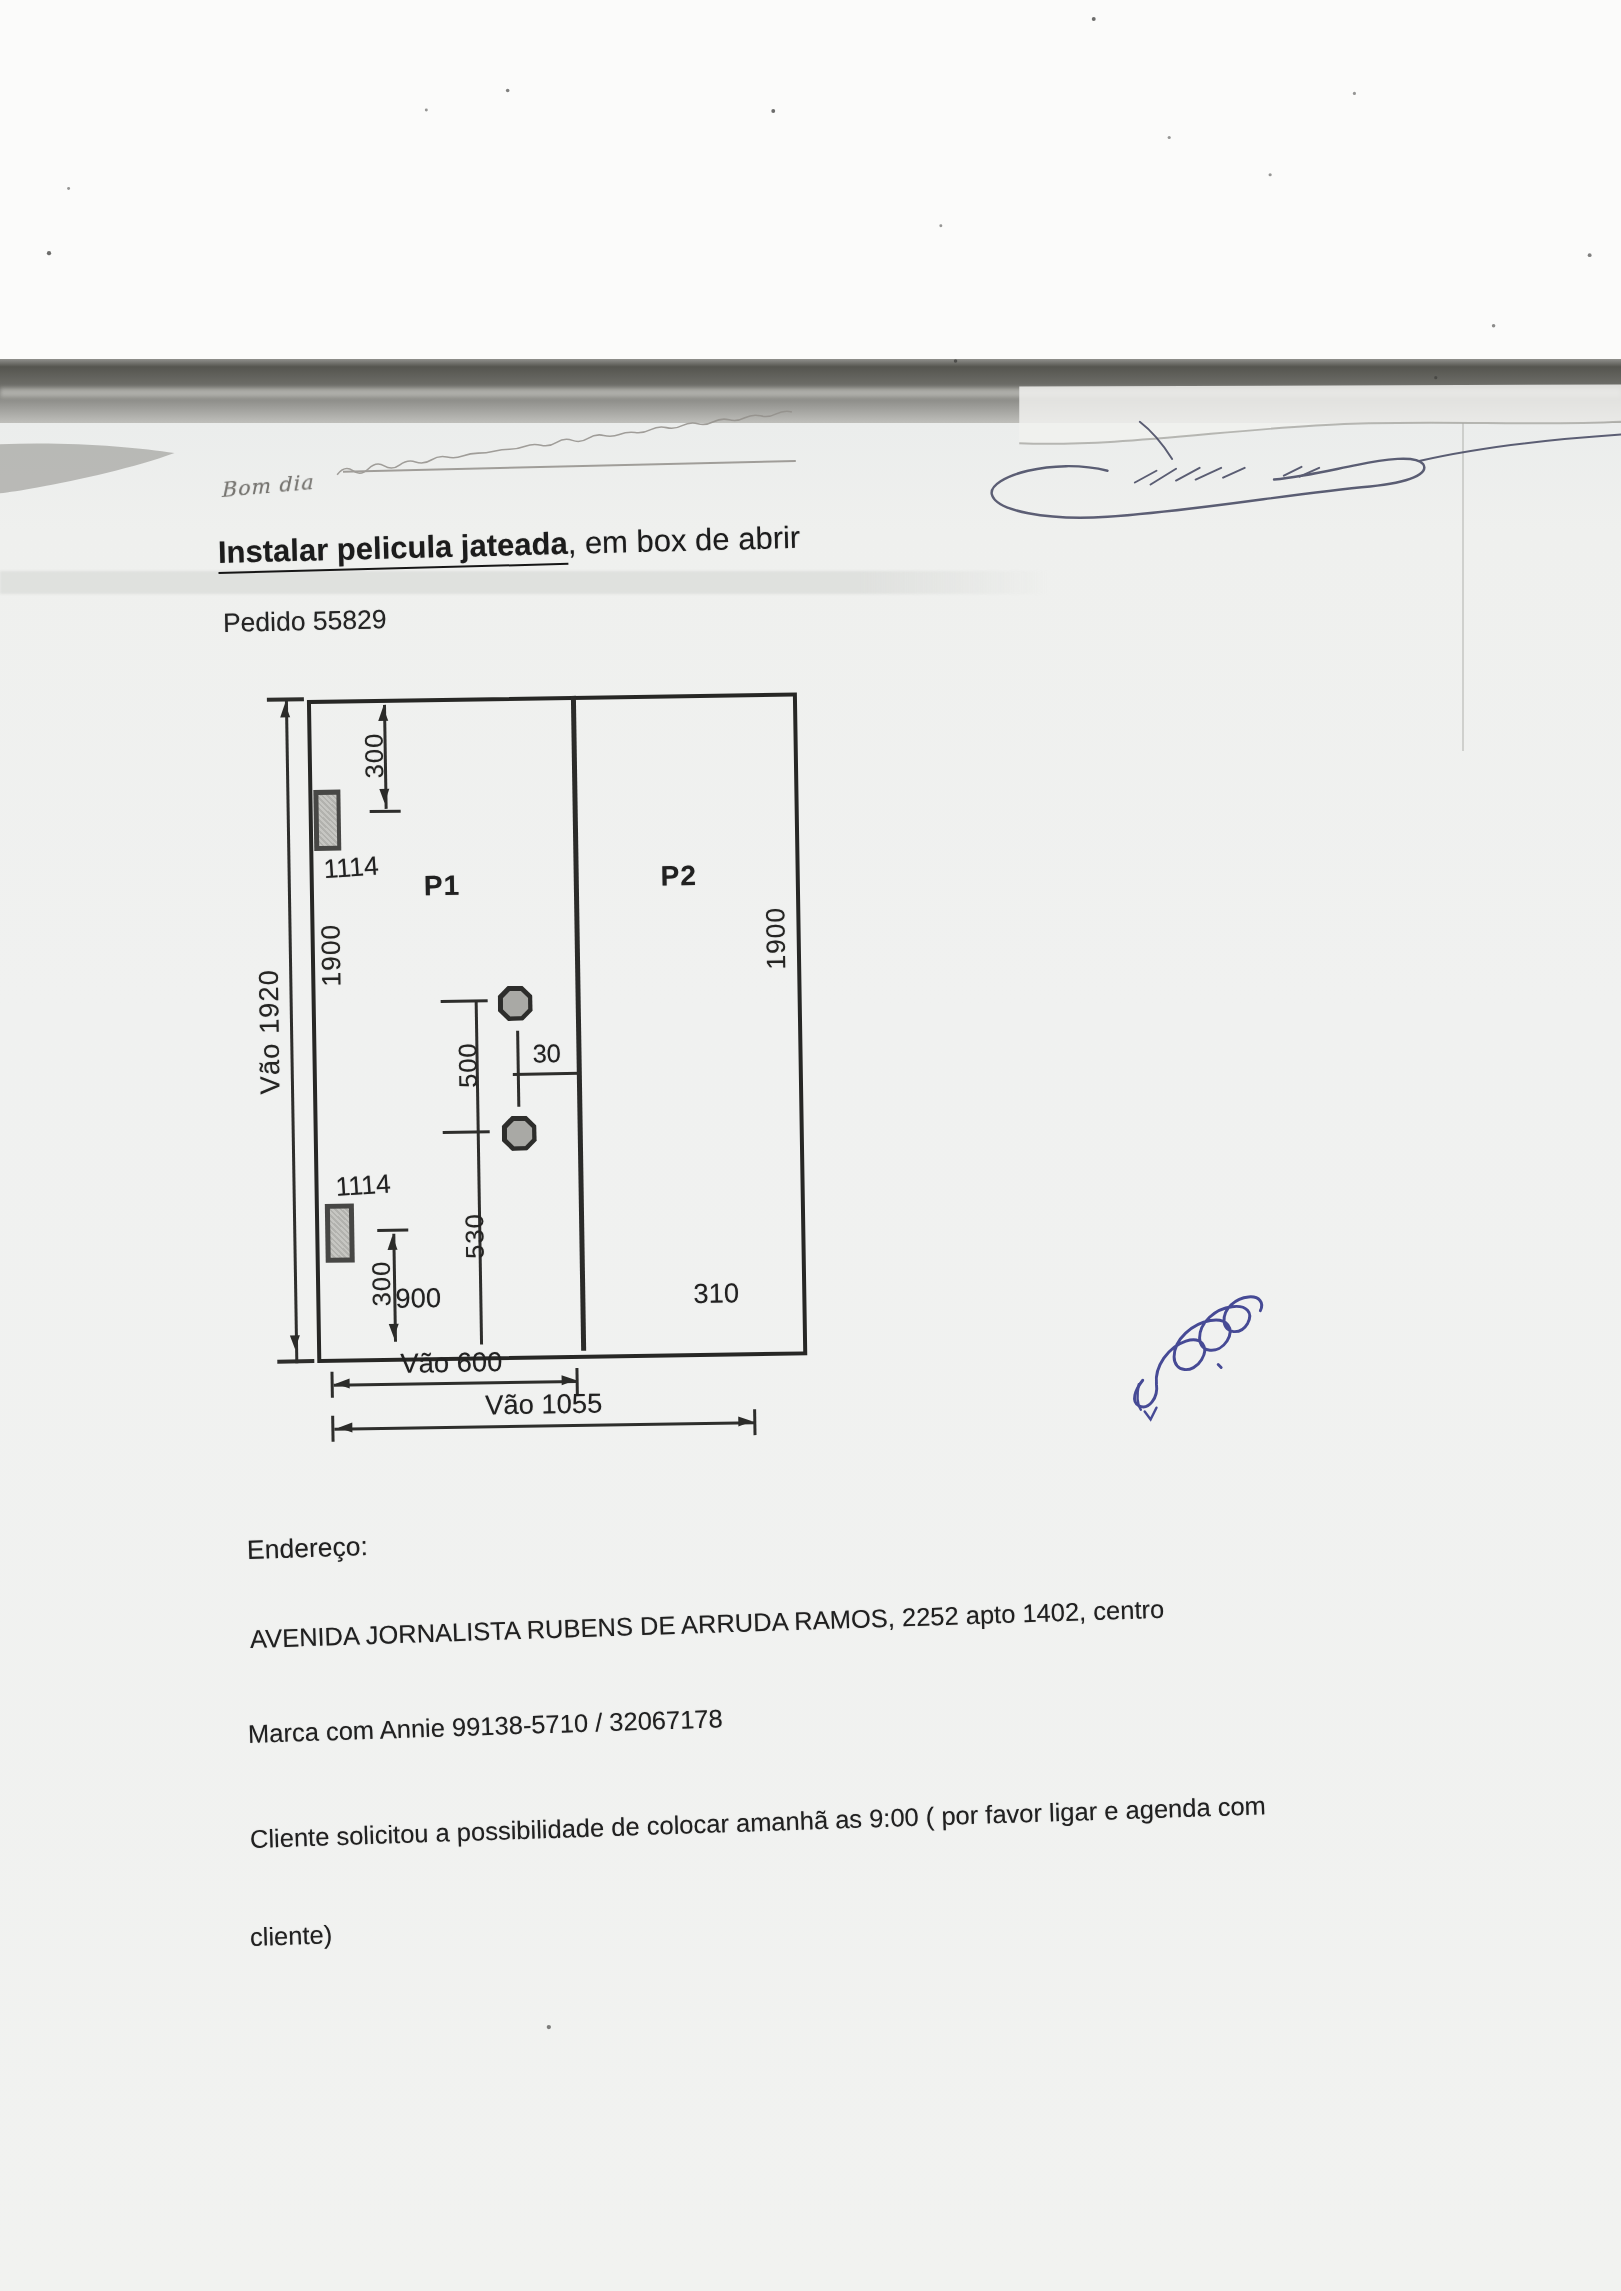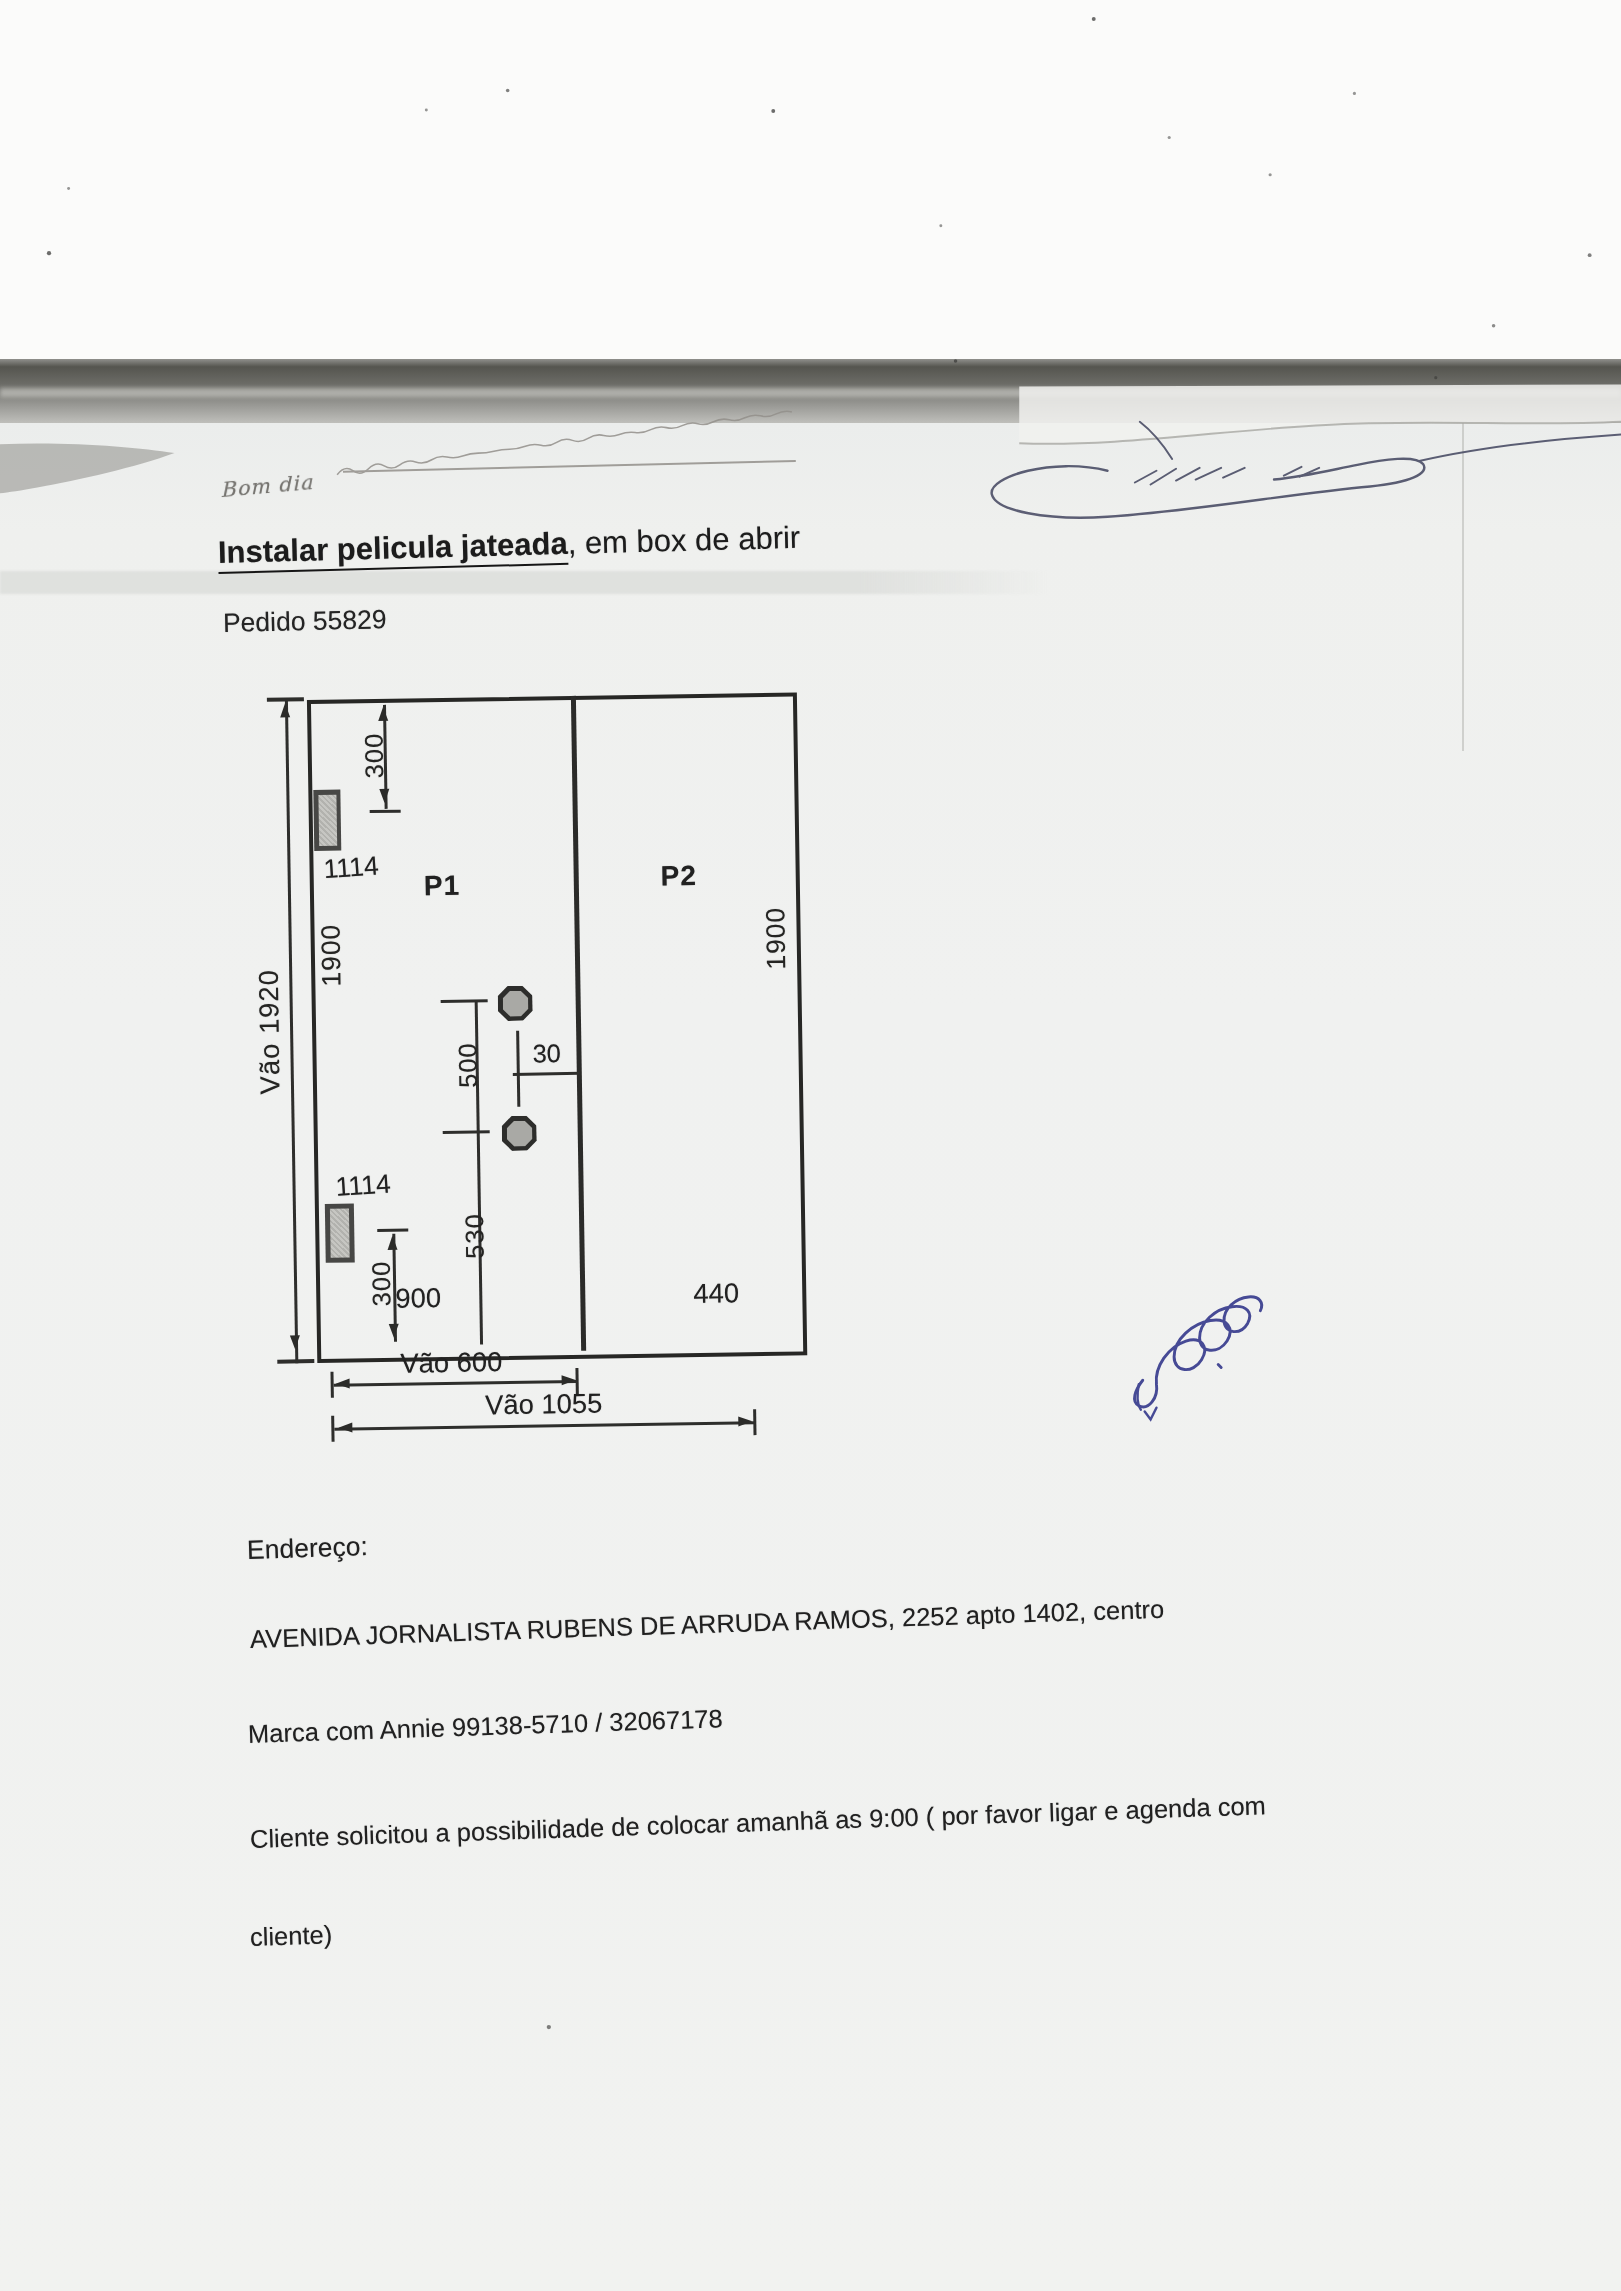--- a/index.html
+++ b/index.html
@@ -157,21 +157,21 @@
     <div class="dline" style="left:272px;top:390px;width:67px;height:2.9px;"></div>
     <div class="dlabel" style="left:292px;top:357px;font-size:25.5px;">30</div>
 
     <div class="dline" style="left:149px;top:549px;width:2.9px;height:108px;"></div>
     <div class="dline" style="left:134px;top:544px;width:31px;height:2.9px;"></div>
     <div class="arr up" style="left:144px;top:551px;"></div>
     <div class="arr down" style="left:144px;top:639px;"></div>
     <div class="vlabel" style="left:69px;top:584px;font-size:25.5px;">300</div>
 
     <div class="dlabel" style="left:151px;top:598px;font-size:27.4px;">900</div>
-    <div class="dlabel" style="left:449px;top:598px;font-size:27.4px;">440</div>
+    <div class="dlabel" style="left:449px;top:598px;font-size:27.4px;">310</div>
 
     <div class="dlabel" style="left:155px;top:663px;font-size:27.4px;">Vão 600</div>
     <div class="dline" style="left:88px;top:698px;width:243px;height:2.9px;"></div>
     <div class="dline" style="left:85px;top:686px;width:2.9px;height:25.5px;"></div>
     <div class="dline" style="left:330px;top:686px;width:2.9px;height:25.5px;"></div>
     <div class="harr left" style="left:90px;top:693px;"></div>
     <div class="harr right" style="left:316px;top:693px;"></div>
 
     <div class="dlabel" style="left:239px;top:706px;font-size:27.4px;">Vão 1055</div>
     <div class="dline" style="left:88px;top:742px;width:420px;height:2.9px;"></div>

